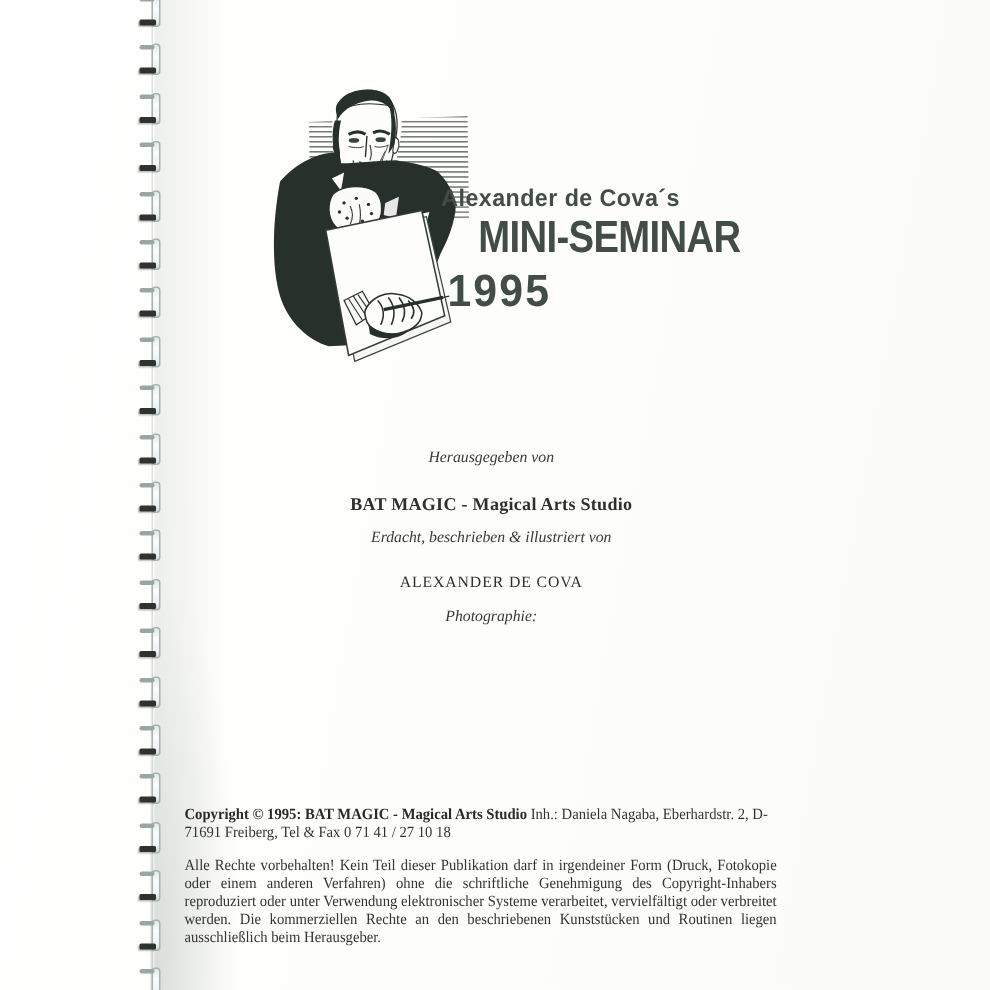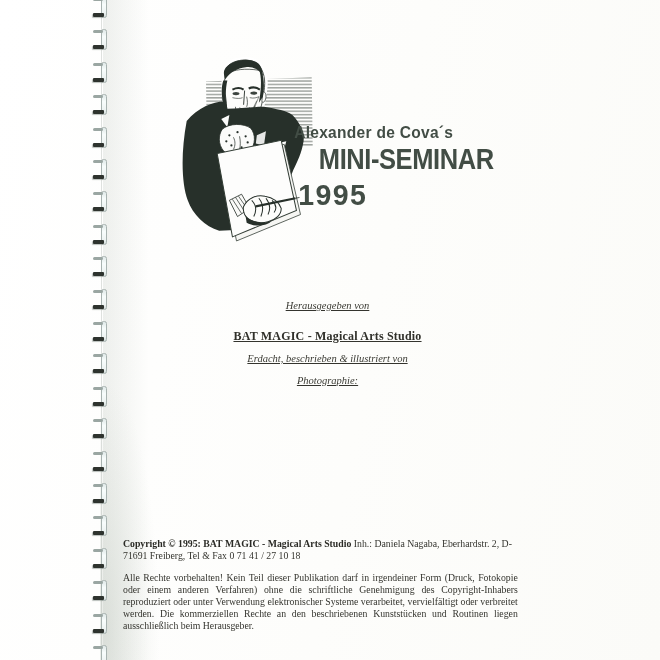--- a/index.html
+++ b/index.html
@@ -29,21 +29,21 @@
     border-radius:1px;box-shadow:-1px 1px 1px rgba(100,110,105,.45);}
   
   .portrait{position:absolute;left:158px;top:56px;width:158px;height:188px;}
   
   .title-block{position:absolute;right:166px;top:124px;text-align:left;color:var(--title_text);
     font-family:"Liberation Sans", sans-serif;font-weight:700;}
   .author-line{font-size:16px;line-height:18px;letter-spacing:.3px;transform:scaleX(.97);transform-origin:right;}
   .main-title{font-size:30px;line-height:30px;letter-spacing:-.5px;transform:scaleX(.85);transform-origin:right;margin-top:2px;}
   .year-line{font-size:30px;line-height:30px;letter-spacing:1.5px;transform:scaleX(.95);transform-origin:right;margin-top:6px;}
   
-  .credits{position:absolute;left:95px;top:299px;width:465px;text-align:center;color:var(--body_text);text-decoration:underline;}
+  .credits{position:absolute;left:95px;top:299px;width:465px;text-align:center;color:var(--body_text);}
   .credit-role{font-style:italic;font-size:10.5px;line-height:13px;color:#3a3a33;}
   .credit-name{font-size:10.5px;line-height:14px;letter-spacing:.6px;color:#30302a;}
   .credit-name-bold{font-weight:700;font-size:12px;letter-spacing:.2px;}
   .gap-a{margin-top:17px;}
   .gap-b{margin-top:9px;}
   
   .copyright{position:absolute;left:123px;top:538px;width:420px;color:var(--body_text);
     transform:scaleX(.94);transform-origin:left top;}
   .copyright p{margin:0;font-size:10.4px;line-height:12.4px;}
   .copyright .rights{margin-top:9px;line-height:12.1px;text-align:justify;text-align-last:left;hyphens:auto;}
@@ -243,20 +243,21 @@
   <div class="title-block">
     <div class="author-line">Alexander de Cova´s</div>
     <div class="main-title">MINI-SEMINAR</div>
     <div class="year-line">1995</div>
   </div>
 
   <div class="credits">
     <div class="credit-role">Herausgegeben von</div>
     <div class="credit-name credit-name-bold gap-a">BAT MAGIC - Magical Arts Studio</div>
     <div class="credit-role gap-b">Erdacht, beschrieben &amp; illustriert von</div>
+    <div class="credit-name gap-a">ALEXANDER DE COVA</div>
     <div class="credit-role gap-b">Photographie:</div>
   </div>
 
   <div class="copyright">
     <p><span class="copyright-bold">Copyright © 1995: BAT MAGIC - Magical Arts Studio</span><span> Inh.: Daniela Nagaba, Eberhardstr. 2, D-71691 Freiberg, Tel &amp; Fax 0 71 41 / 27 10 18</span></p>
     <p class="rights" lang="de">Alle Rechte vorbehalten! Kein Teil dieser Publikation darf in irgendeiner Form (Druck, Fotokopie oder einem anderen Verfahren) ohne die schriftliche Genehmigung des Copyright-Inhabers reproduziert oder unter Verwendung elektronischer Systeme verarbeitet, vervielfältigt oder verbreitet werden. Die kommerziellen Rechte an den beschriebenen Kunststücken und Routinen liegen ausschließlich beim Herausgeber.</p>
   </div>
 
 </div>
 

